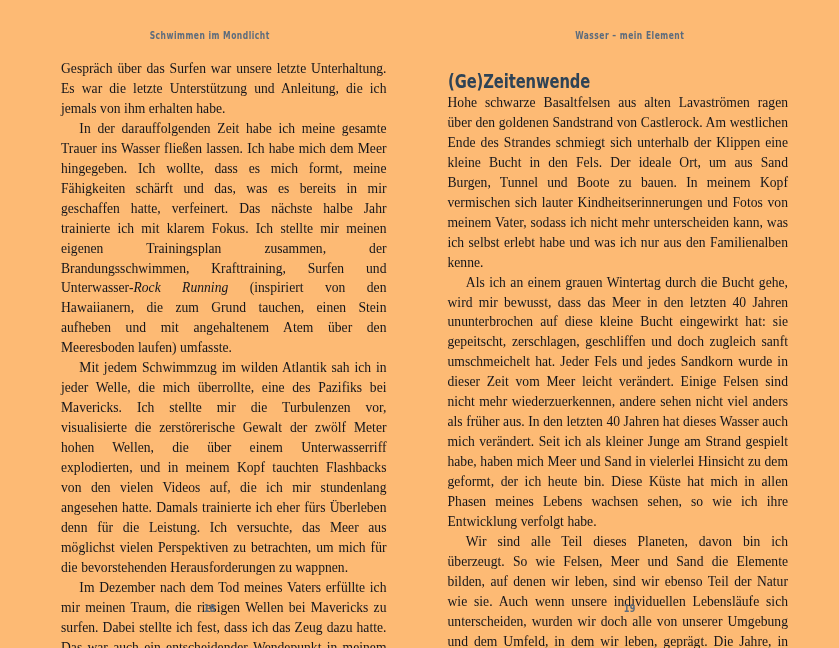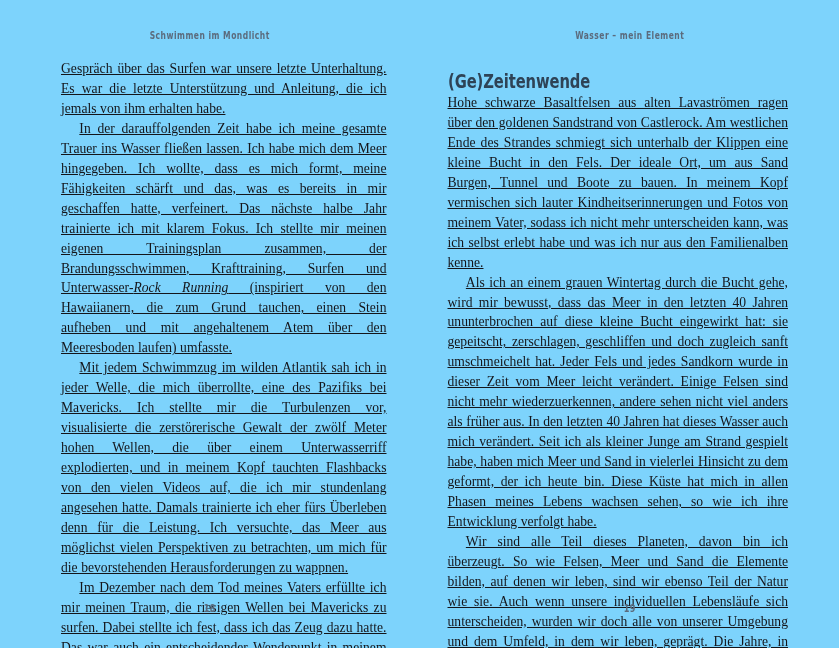--- a/index.html
+++ b/index.html
@@ -13,21 +13,21 @@
     overflow: hidden;
     font-family: "Liberation Serif", serif;
     color: #1b1b1f;
   }
 
   .spread {
     position: relative;
     width: 839px;
     height: 648px;
     display: flex;
-    background: #7dd3fc;
+    background: #fdba74;
     justify-content: space-between;
   }
 
   .page {
     position: relative;
     width: 419.5px;
     height: 648px;
     box-sizing: border-box;
   }
 
@@ -83,21 +83,20 @@
     margin: 0;
     text-align: justify;
     text-justify: inter-word;
     font-family: "Liberation Serif", serif;
     font-size: 13.6px;
     line-height: 19.95px;
     letter-spacing: 0.02px;
     word-spacing: 0.1px;
     color: #14151a;
     hyphens: manual;
-    text-decoration: underline;
   }
   .text-column p.indent {
     text-indent: 1.35em;
   }
   .text-column p em {
     font-style: italic;
   }
 
   
   .folio {

